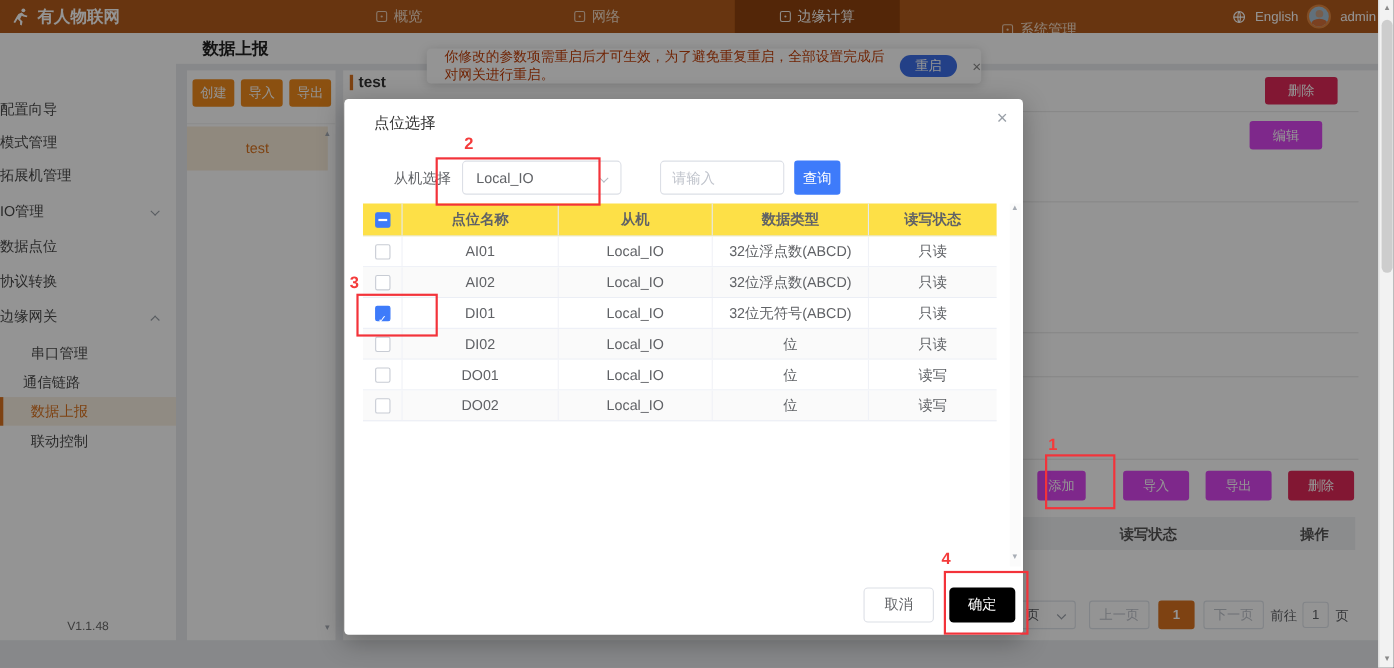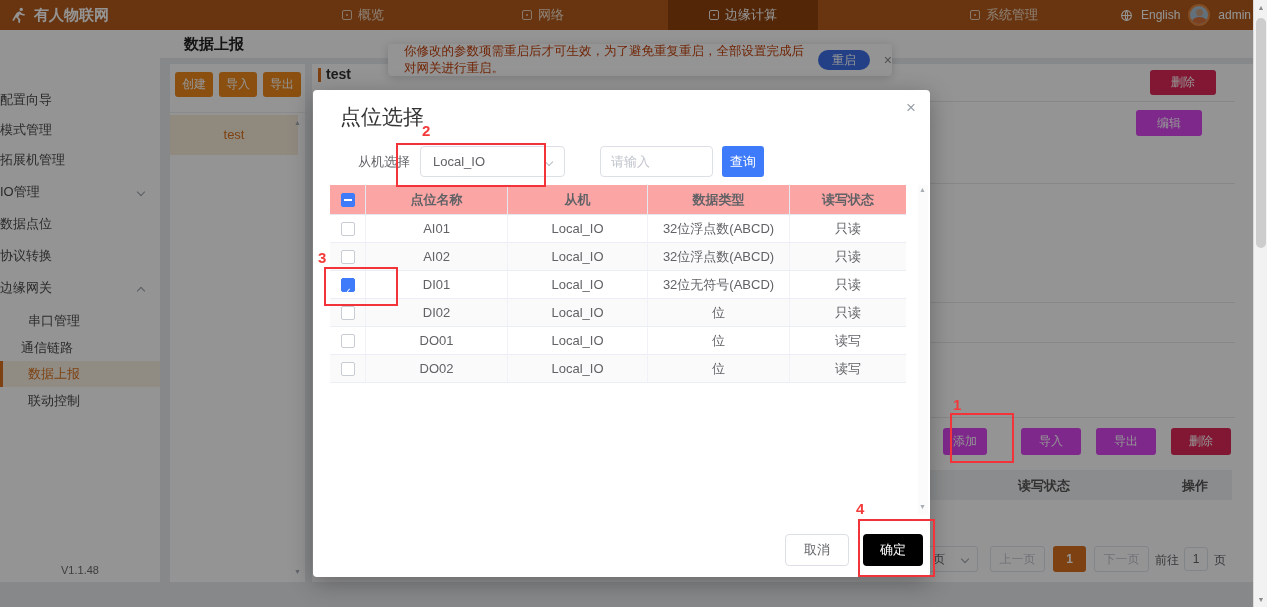--- a/index.html
+++ b/index.html
@@ -8,21 +8,21 @@
   .app { position:relative; width:1267px; height:607px; background:#e9ebee; overflow:hidden; margin:0 auto; }
 
   
   .navbar { position:absolute; left:0; top:0; width:1253px; height:30px; background:#b45c1c; overflow:hidden; z-index:5; }
   .brand { position:absolute; left:10px; top:0; height:30px; display:flex; align-items:center; gap:6px; color:#fff; font-size:15px; font-weight:bold; }
   .brand svg { display:block; }
   .nav-tab { position:absolute; top:0; height:30px; display:flex; align-items:center; gap:6px; color:#f3ddc9; font-size:13px; padding:0 18px; cursor:pointer; }
   .nav-tab:nth-child(1){ left:324px; }
   .nav-tab:nth-child(2){ left:504px; }
   .nav-tab:nth-child(3){ left:668px; width:150px; justify-content:center; }
-  .nav-tab:nth-child(4){ left:952px; }
+  .nav-tab:nth-child(4){ left:893px;margin-top:12px; }
   .nav-tab.active { background:#8f430e; color:#fff; }
   .tab-icon { width:10px; height:10px; border:1px solid currentColor; border-radius:2px; position:relative; opacity:.9; }
   .tab-icon::after { content:""; position:absolute; left:3px; top:3px; width:2px; height:2px; background:currentColor; border-radius:50%; }
   .nav-right { position:absolute; right:0; top:0; height:30px; display:flex; align-items:center; gap:8px; color:#fff; font-size:12px; padding-right:2px; }
   .globe { width:13px; height:13px; display:block; }
   .avatar { width:22px; height:22px; border-radius:50%; background:#a8c2d4; border:2px solid #e0863f; position:relative; overflow:hidden; }
   .avatar::before { content:""; position:absolute; left:6px; top:3px; width:7px; height:7px; border-radius:50%; background:#caa184; }
   .avatar::after { content:""; position:absolute; left:2px; top:11px; width:15px; height:10px; border-radius:50% 50% 0 0; background:#d4703a; }
 
   
@@ -67,30 +67,30 @@
   .notice { position:absolute; left:388px; top:44px; width:504px; height:32px; background:#fff; border-radius:4px; box-shadow:0 2px 10px rgba(0,0,0,.18); z-index:10; display:flex; align-items:center; }
   .notice-text { font-size:12.5px; color:#c2410c; margin-left:16px; }
   .notice-btn { margin-left:12px; width:64px; height:20px; border:none; border-radius:11px; background:#3d6fe8; color:#fff; font-size:12px; cursor:pointer; }
   .notice-close { margin-left:14px; color:#8a8a8a; font-size:14px; cursor:pointer; }
 
   
   .overlay { position:absolute; left:0; top:0; width:1253px; height:607px; background:rgba(0,0,0,0.42); z-index:40; }
 
   
   .modal { position:absolute; left:313px; top:90px; width:617px; height:487px; background:#fff; border-radius:4px; box-shadow:0 6px 24px rgba(0,0,0,.3); z-index:50; }
-  .m-title { position:absolute; left:27px; top:13px; font-size:21px; color:#333; }
+  .m-title { position:absolute; left:27px; top:13px; font-size:14px; color:#333; }
   .m-close { position:absolute; right:14px; top:8px; font-size:17px; color:#9aa0a8; cursor:pointer; }
   .m-label { position:absolute; left:45px; top:63px; font-size:13px; color:#606266; }
   .m-select { position:absolute; left:107px; top:56px; width:145px; height:31px; border:1px solid #dcdfe6; border-radius:4px; font-size:13px; color:#606266; line-height:29px; padding-left:12px; cursor:pointer; background:#fff; }
   .m-select .chev { position:absolute; right:12px; top:12px; border-color:#b8bdc6; }
   .m-input { position:absolute; left:287px; top:56px; width:113px; height:31px; border:1px solid #dcdfe6; border-radius:4px; font-size:13px; color:#606266; padding:0 10px; outline:none; }
   .m-input::placeholder { color:#c0c4cc; }
   .m-search { position:absolute; left:409px; top:56px; width:42px; height:31px; background:#3e7bfa; border:none; border-radius:3px; color:#fff; font-size:13px; cursor:pointer; }
   .m-table { position:absolute; left:17px; top:95px; width:576px; }
-  .m-hrow { display:flex; height:30px; background:#fca5a5; border-bottom:1px solid #e4e9f0; }
+  .m-hrow { display:flex; height:30px; background:#fde047; border-bottom:1px solid #e4e9f0; }
   .m-hcell { font-size:13px; font-weight:bold; color:#606266; line-height:30px; text-align:center; border-right:1px solid #e4e9f0; }
   .m-hcell:last-child { border-right:none; }
   .m-row { display:flex; height:28px; border-bottom:1px solid #ebeef5; background:#fff; }
   .m-row:nth-child(even) { background:#fafafa; }
   .m-cell { font-size:13px; color:#606266; line-height:28px; text-align:center; border-right:1px solid #f0f2f7; }
   .m-cell:last-child { border-right:none; }
   .c0 { width:36px; display:flex; align-items:center; justify-content:center; }
   .c1 { width:142px; } .c2 { width:140px; } .c3 { width:142px; } .c4 { width:116px; }
   .cb { width:14px; height:14px; border:1px solid #c8ccd4; border-radius:2px; background:#fff; position:relative; cursor:pointer; }
   .cb.checked { background:#3e7bfa; border-color:#3e7bfa; }

